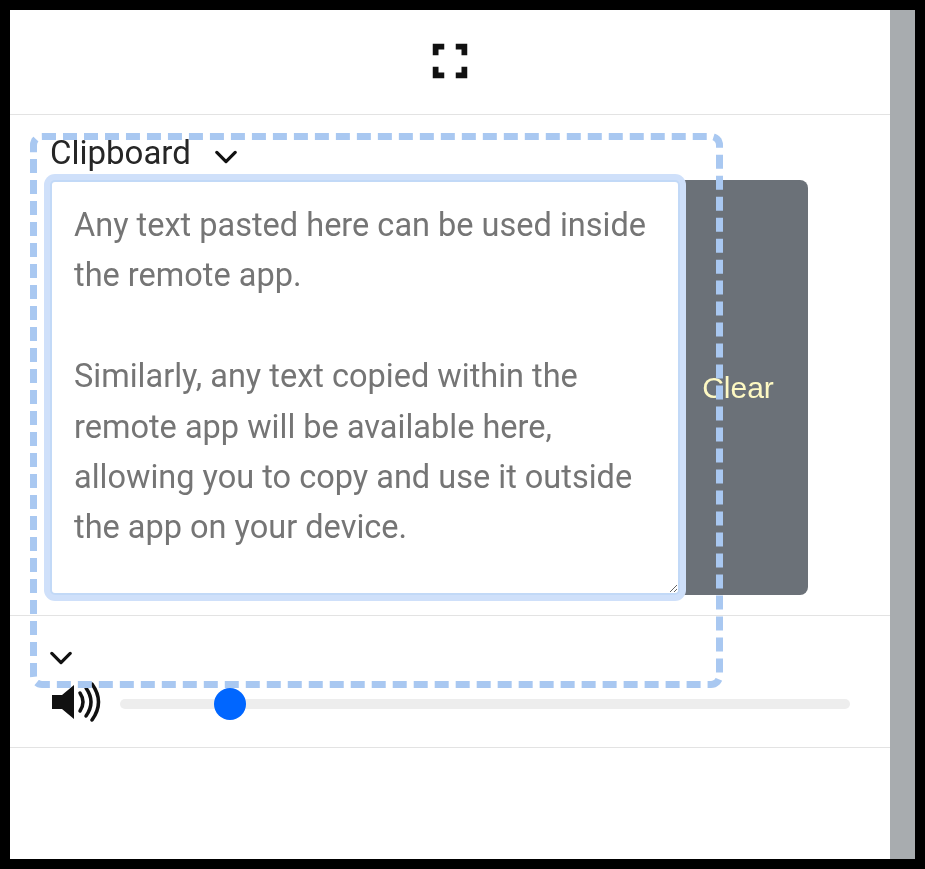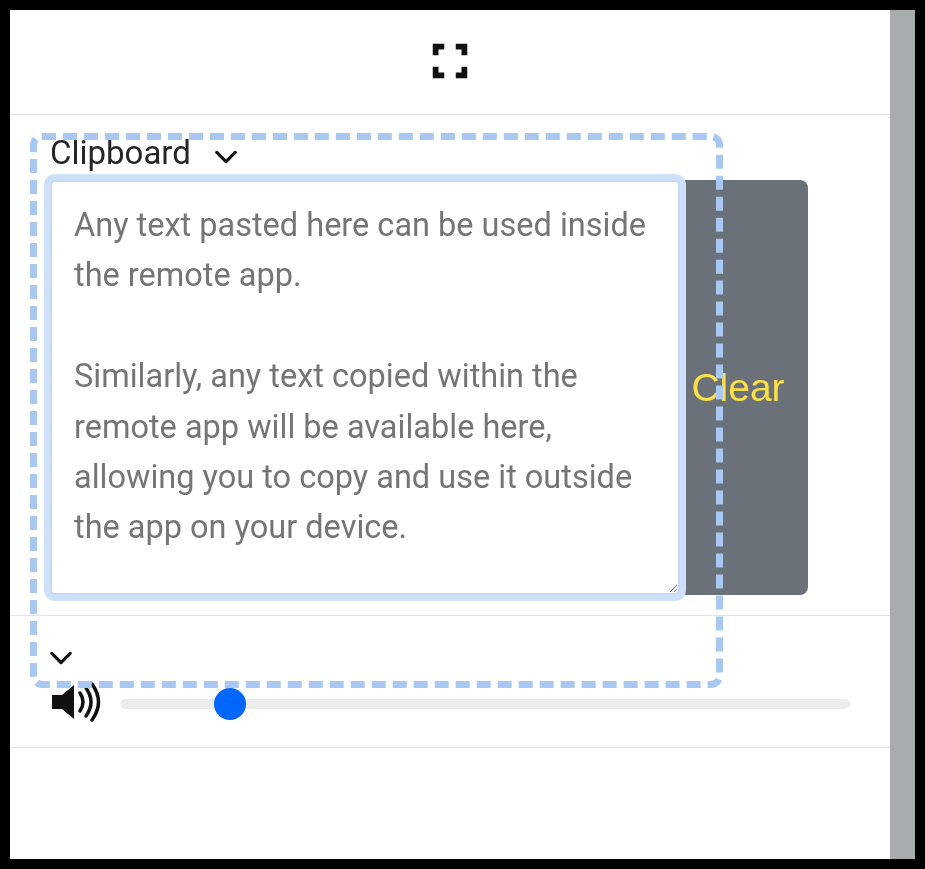--- a/index.html
+++ b/index.html
@@ -88,24 +88,24 @@
       box-shadow: 0 0 0 6px #cfe0fa;
       resize: both;
       outline: none;
       background: #fff;
       position: relative;
       z-index: 2;
     }
     .clear-button {
       width: 140px;
       background: #6b7178;
-      color: #fde047;
+      color: #fef9c3;
       border: none;
       border-radius: 0 8px 8px 0;
-      font-size: 39px;
+      font-size: 30px;
       cursor: pointer;
       display: flex;
       align-items: center;
       justify-content: center;
       z-index: 0;
       margin-left: -12px;
     }
     .highlight-box {
       position: absolute;
       left: 20px;

